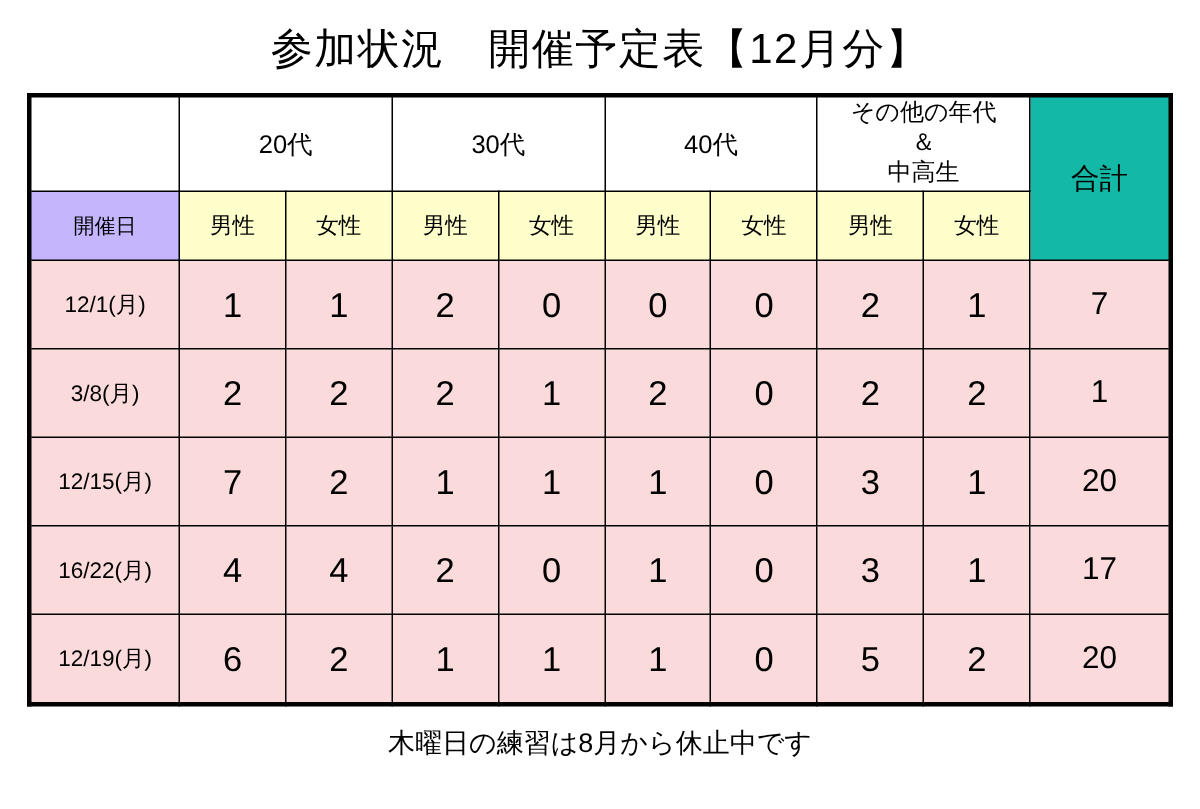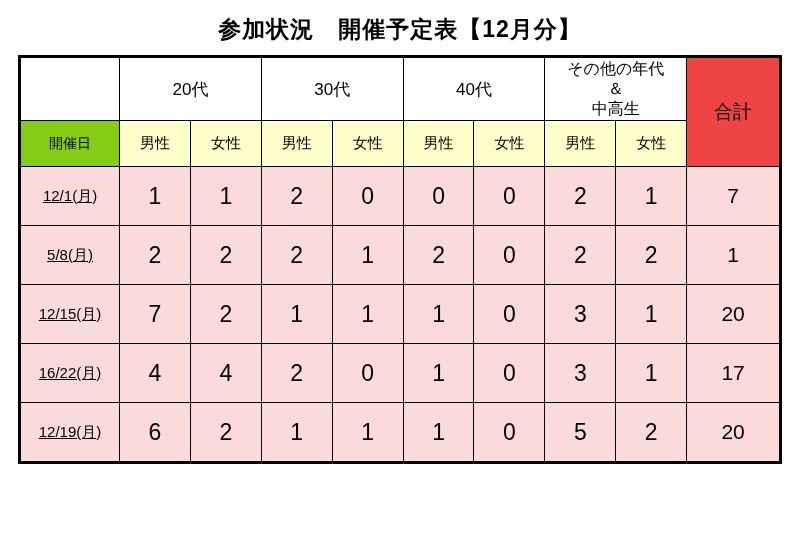--- a/index.html
+++ b/index.html
@@ -15,22 +15,22 @@
     overflow: hidden;
   }
   .page {
     position: relative;
     width: 800px;
     height: 539px;
     box-sizing: border-box;
   }
   .title {
     text-align: center;
-    font-size: 23px;
-    font-weight: bold;
+    font-size: 28px;
+    font-weight: normal;
     letter-spacing: 1px;
     padding-top: 14px;
     padding-bottom: 10px;
   }
   .table-wrap {
     padding: 0 18px;
   }
   table.schedule {
     border-collapse: collapse;
     width: 764px;
@@ -57,41 +57,40 @@
     background: #ffffff;
   }
   .hdr-blank {
     background: #ffffff;
   }
   .hdr-other {
     font-size: 16px;
     line-height: 1.25;
   }
   .hdr-total {
-    background: #ef4444;
+    background: #14b8a6;
     font-size: 19px;
   }
   
   .hdr-sub {
     height: 46px;
     background: #ffffcc;
     font-size: 15px;
   }
   .hdr-date {
-    background: #84cc16;
+    background: #c4b5fd;
     font-size: 14px;
   }
   
   .data-row td {
     height: 58px;
     background: #fadada;
   }
   .cell-date {
     font-size: 15px;
-    text-decoration: underline;
   }
   .cell-num {
     font-size: 23px;
   }
   .cell-total {
     font-size: 21px;
   }
   .footnote {
     text-align: center;
     font-size: 18px;
@@ -151,21 +150,21 @@
           <td class="cell-num">1</td>
           <td class="cell-num">2</td>
           <td class="cell-num">0</td>
           <td class="cell-num">0</td>
           <td class="cell-num">0</td>
           <td class="cell-num">2</td>
           <td class="cell-num">1</td>
           <td class="cell-total">7</td>
         </tr>
         <tr class="data-row">
-          <td class="cell-date">5/8(月)</td>
+          <td class="cell-date">3/8(月)</td>
           <td class="cell-num">2</td>
           <td class="cell-num">2</td>
           <td class="cell-num">2</td>
           <td class="cell-num">1</td>
           <td class="cell-num">2</td>
           <td class="cell-num">0</td>
           <td class="cell-num">2</td>
           <td class="cell-num">2</td>
           <td class="cell-total">1</td>
         </tr>
@@ -202,14 +201,15 @@
           <td class="cell-num">1</td>
           <td class="cell-num">0</td>
           <td class="cell-num">5</td>
           <td class="cell-num">2</td>
           <td class="cell-total">20</td>
         </tr>
       </tbody>
     </table>
   </div>
 
+  <div class="footnote">木曜日の練習は8月から休止中です</div>
 
 </div>
 
 </body></html>

